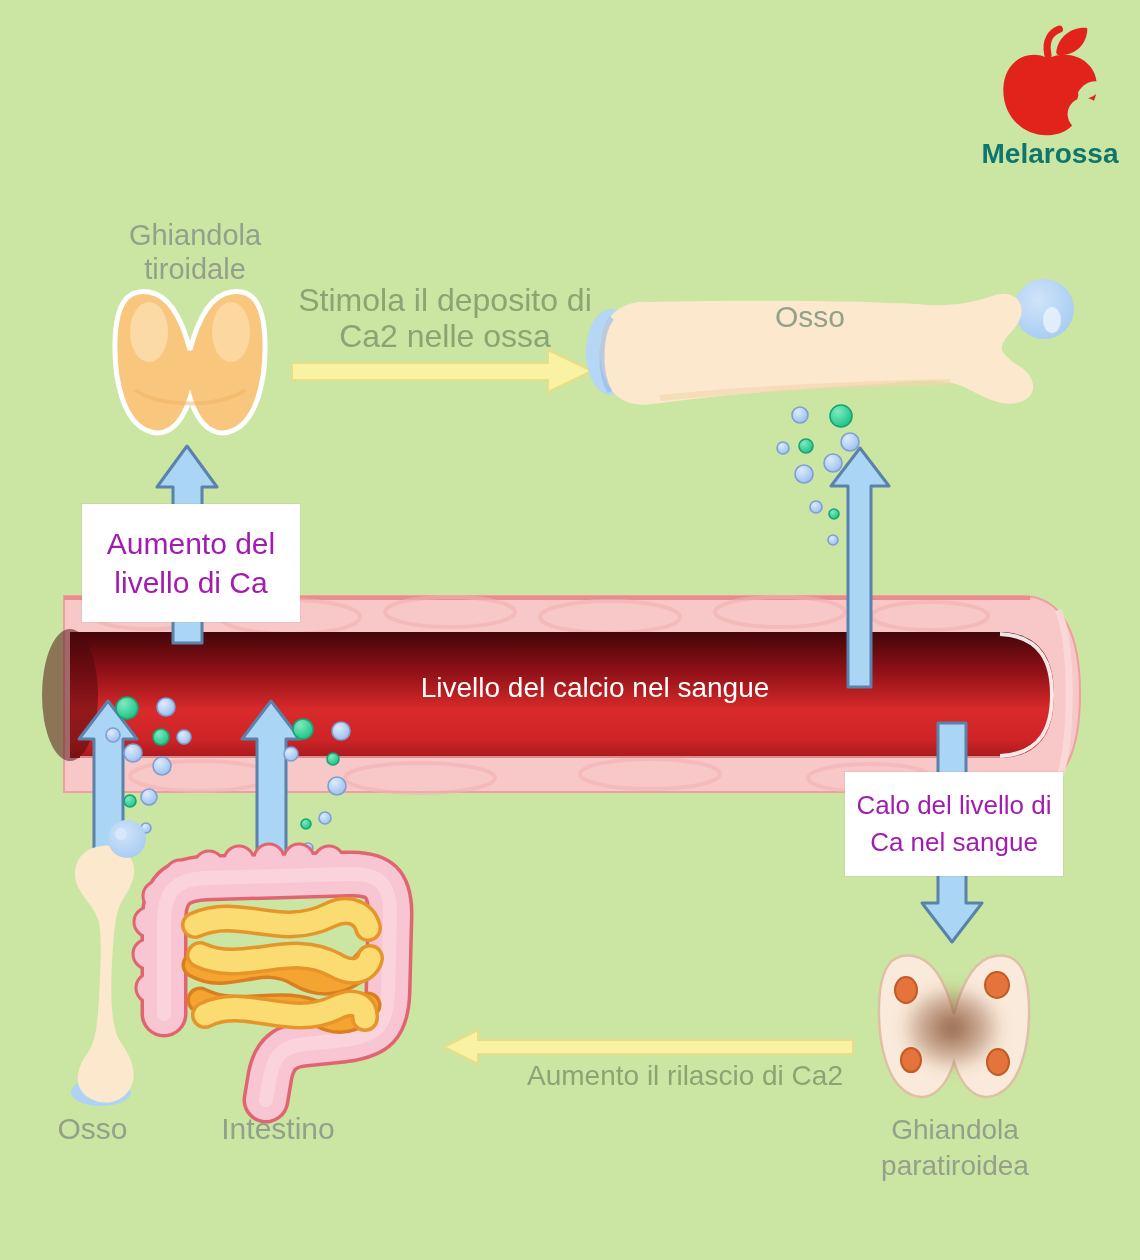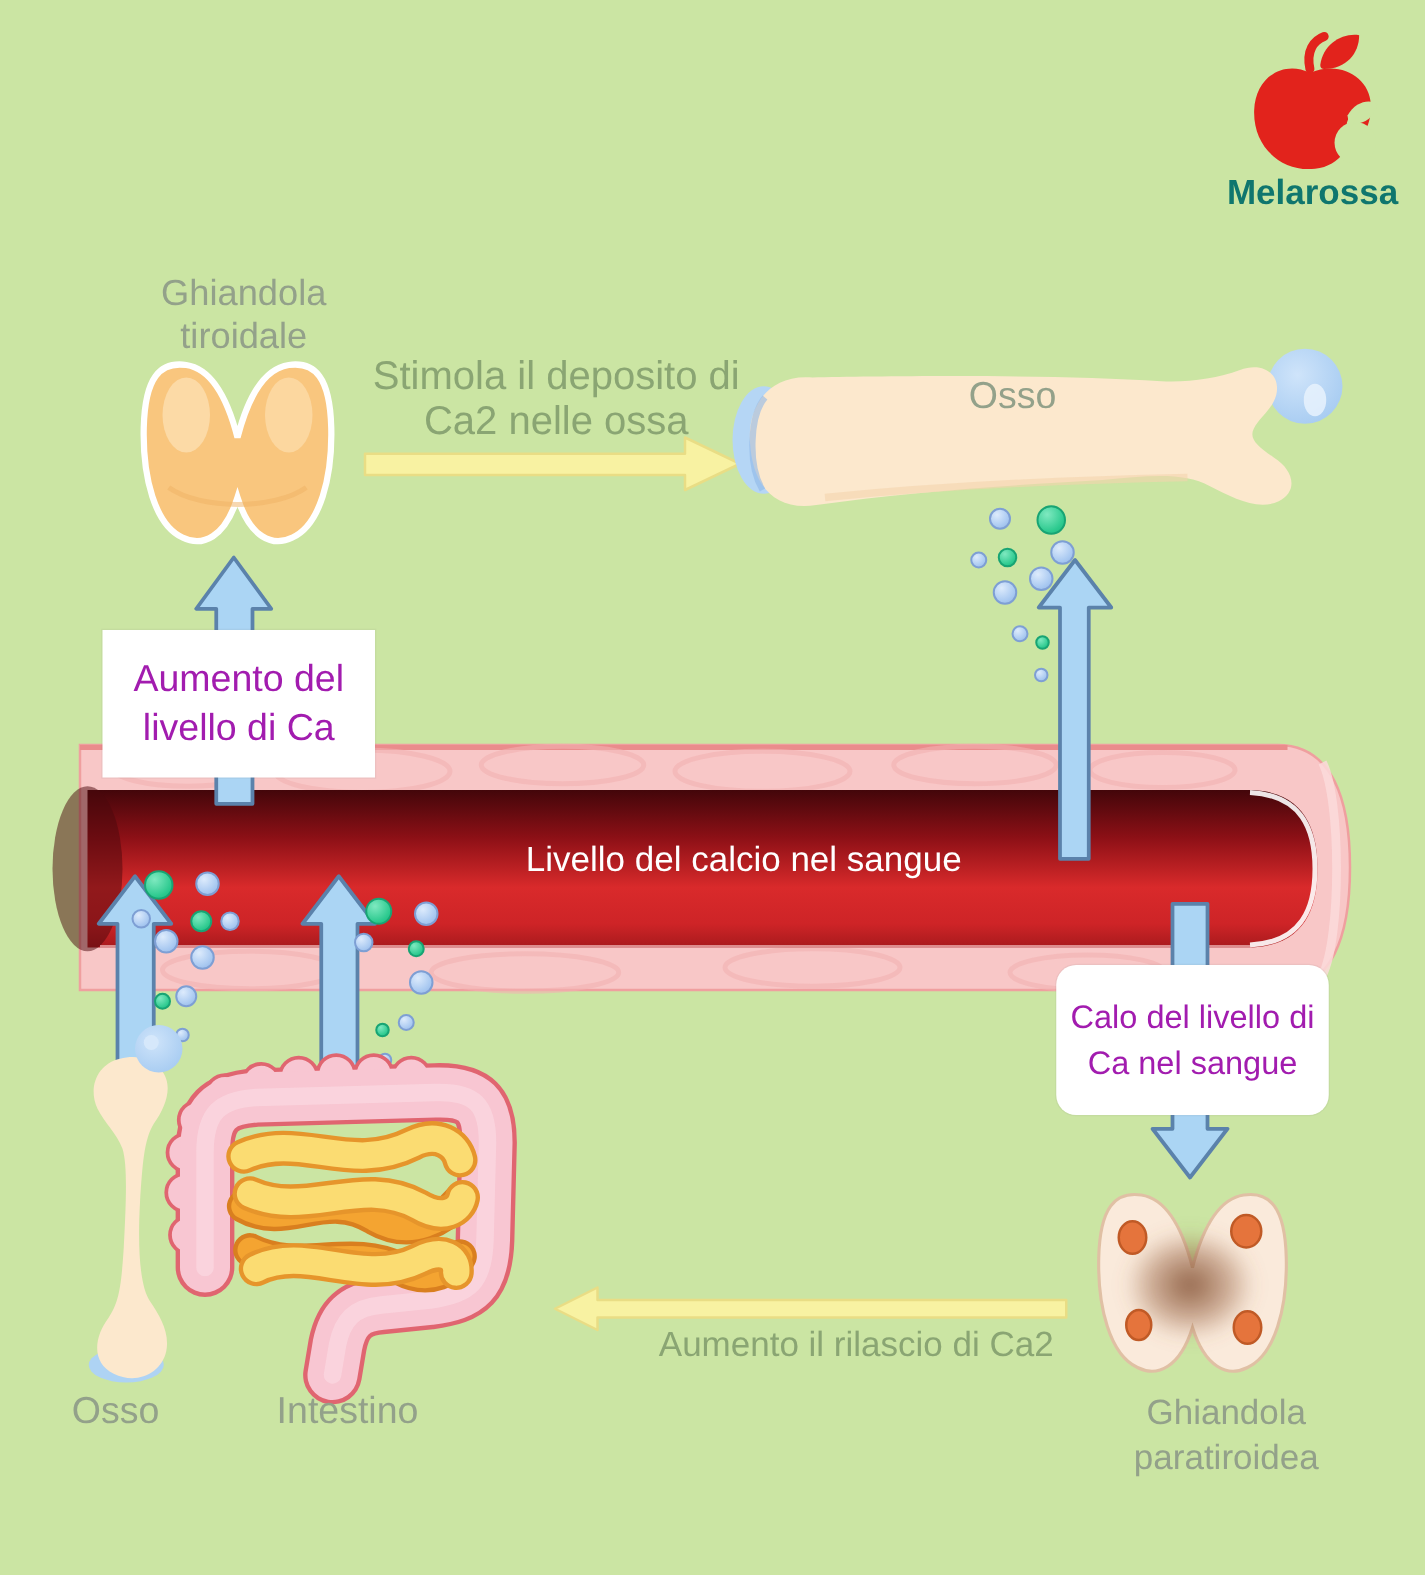--- a/index.html
+++ b/index.html
@@ -17,23 +17,23 @@
   .lbl-thyroid{left:95px;top:218px;width:200px;font-size:29px;line-height:34px;}
   .txt-effect1{left:280px;top:282px;width:330px;font-size:32px;line-height:36px;}
   .txt-hormone1{left:310px;top:394px;width:250px;font-size:29px;}
   .lbl-bone-top{left:755px;top:300px;width:110px;font-size:30px;}
   .whitebox{
     position:absolute;z-index:2;background:#ffffff;
     display:flex;align-items:center;justify-content:center;text-align:center;
     color:#a21caf;box-shadow:0 0 0 1px rgba(120,120,110,0.08);
   }
   .box-increase{left:82px;top:504px;width:218px;height:118px;font-size:30px;line-height:39px;}
-  .box-decrease{left:845px;top:772px;width:218px;height:120px;font-size:26px;line-height:37px;border-radius:16px;}
+  .box-decrease{left:845px;top:772px;width:218px;height:104px;font-size:26px;line-height:37px;}
   .lbl-vessel{left:330px;top:672px;width:530px;font-size:28px;color:#ffffff;}
-  .lbl-parathyroid{left:891px;top:1112px;width:180px;font-size:28px;line-height:36px;}
+  .lbl-parathyroid{left:865px;top:1112px;width:180px;font-size:28px;line-height:36px;}
   .txt-hormone2{left:555px;top:1004px;width:260px;font-size:30px;}
   .txt-effect2{left:490px;top:1060px;width:390px;font-size:28px;}
   .lbl-bone-bottom{left:35px;top:1112px;width:115px;font-size:30px;}
   .lbl-intestine{left:198px;top:1112px;width:160px;font-size:30px;}
   .brand-logo{position:absolute;left:998px;top:24px;z-index:2;}
 </style>
 </head>
 <body>
 
 <div class="stage">

